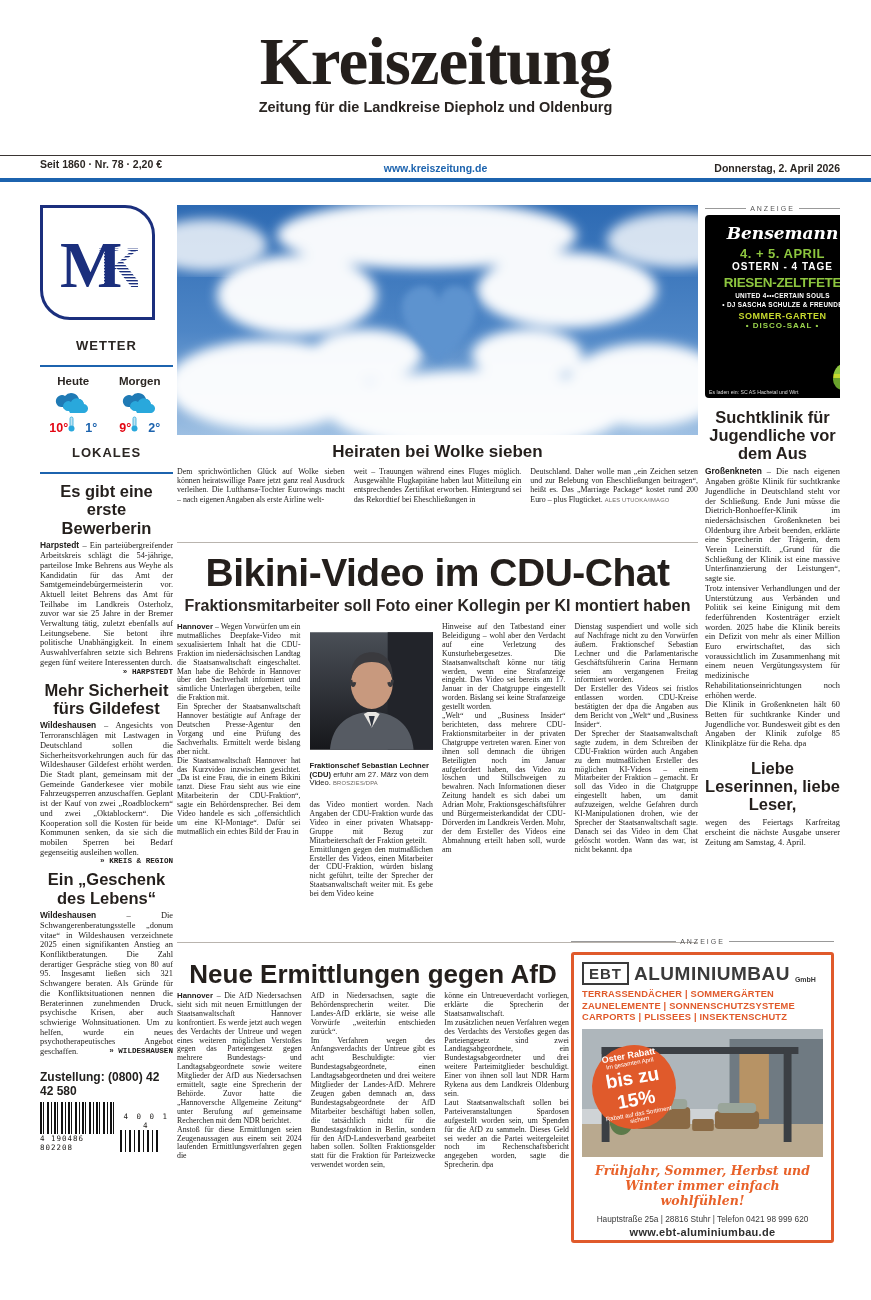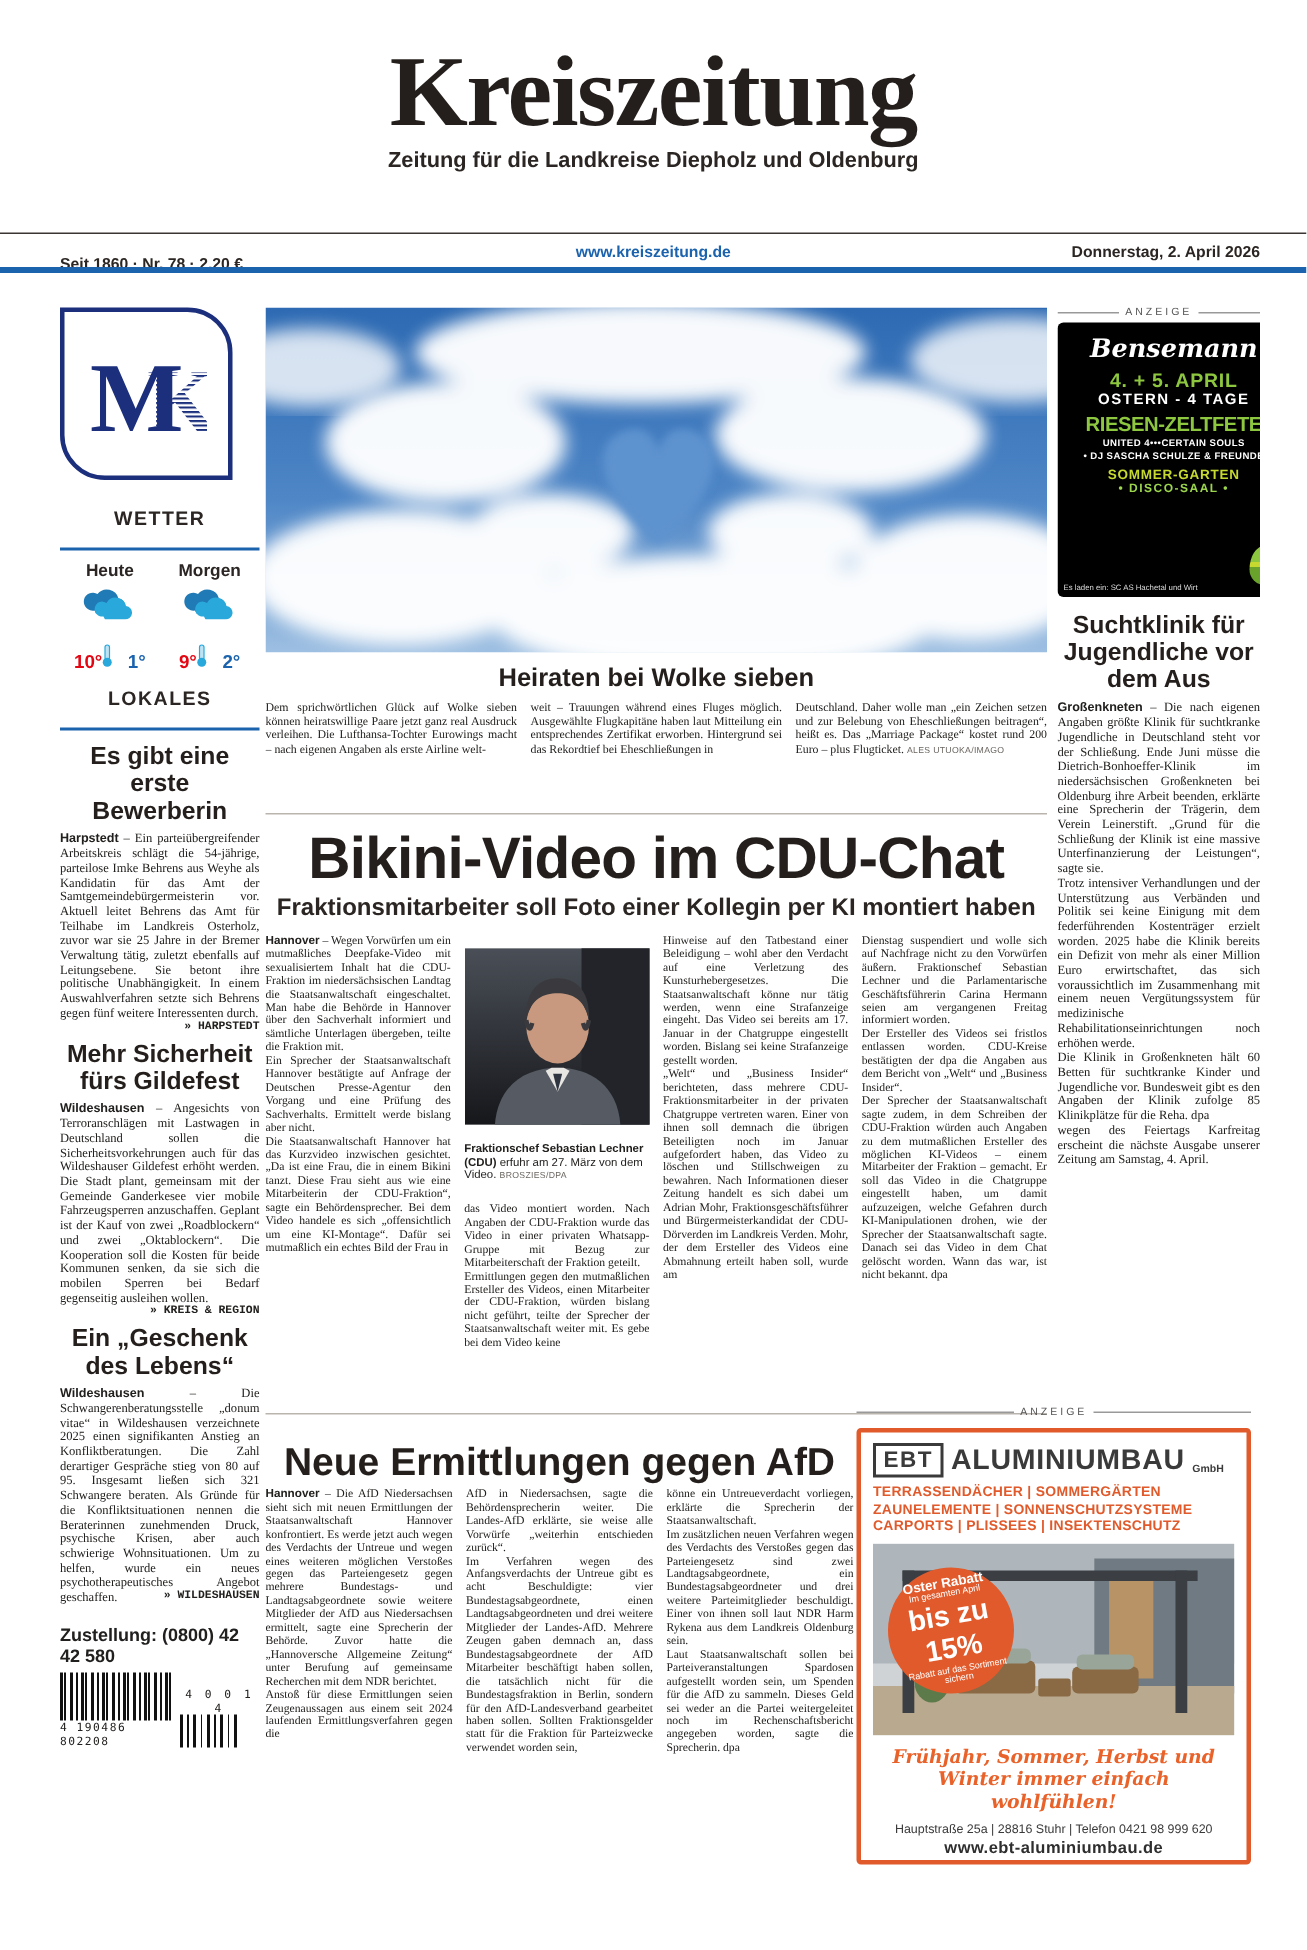--- a/index.html
+++ b/index.html
@@ -8,40 +8,40 @@
 
   
   .masthead{position:absolute;left:0;top:0;width:871px;text-align:center;}
   .mast-title{font-family:"Liberation Serif",serif;font-weight:bold;font-size:67px;
               letter-spacing:-1px;color:#241f1c;line-height:1;margin-top:28px;}
   .mast-sub{font-family:"Liberation Sans",sans-serif;font-weight:bold;font-size:14.5px;
             color:#2b2623;margin-top:4px;}
   .rule-thin-top{position:absolute;left:0;top:155px;width:871px;height:1px;background:#3a3533;}
   .info-row{position:absolute;left:0;top:158px;width:871px;height:20px;
             font-family:"Liberation Sans",sans-serif;font-weight:bold;font-size:10.5px;color:#2b2623;}
-  .info-left{position:absolute;left:40px;top:12px;}
+  .info-left{position:absolute;left:40px;top:0;}
   .info-center{position:absolute;left:0;width:871px;text-align:center;top:4px;color:#1c63ae;}
   .info-right{position:absolute;right:31px;top:4px;}
   .rule-blue{position:absolute;left:0;top:178px;width:871px;height:4px;background:#1c63ae;}
 
   
   .col-left{position:absolute;left:40px;top:205px;width:133px;}
   .col-main{position:absolute;left:177px;top:205px;width:521px;}
   .col-right{position:absolute;left:705px;top:205px;width:135px;height:732px;overflow:hidden;}
 
   
   .mk-logo{width:109px;height:109px;border:3px solid #1b2f7d;border-radius:0 30px 0 30px;
            display:flex;align-items:center;justify-content:center;margin-bottom:18px;background:#fff;}
   .section-head{font-family:"Liberation Sans",sans-serif;font-weight:bold;font-size:13px;
                 letter-spacing:1px;text-align:center;color:#2b2623;
                 border-bottom:2px solid #1c63ae;padding-bottom:12px;margin:6px 0 8px 0;}
   .wx-row{display:flex;justify-content:space-around;
           font-family:"Liberation Sans",sans-serif;font-weight:bold;font-size:11.5px;color:#2b2623;}
   .wx-cell{text-align:center;width:60px;}
-  .wx-temps{font-family:"Liberation Sans",sans-serif;font-weight:bold;font-size:12.5px;margin-top:13px;}
+  .wx-temps{font-family:"Liberation Sans",sans-serif;font-weight:bold;font-size:12.5px;margin-top:1px;}
   .t-red{color:#e30613;} .t-blue{color:#1c63ae;margin-left:10px;}
   .side-art{margin-bottom:13px;}
   .side-title{font-family:"Liberation Sans",sans-serif;font-weight:bold;font-size:16.5px;
               line-height:1.12;text-align:center;color:#241f1c;margin:4px 0 4px 0;}
   .body-text{font-size:8.4px;line-height:9.7px;text-align:justify;white-space:pre-line;hyphens:auto;}
   .lead{font-family:Liberation Sans, sans-serif;font-weight:bold;font-size:8.4px;}
   .jump-tag{font-family:Liberation Mono, monospace;font-weight:bold;font-size:7.6px;float:right;}
   .zustellung{font-family:"Liberation Sans",sans-serif;font-weight:bold;font-size:12px;margin:8px 0 4px 0;}
   .barcode-wrap{display:flex;align-items:flex-end;gap:5px;}
   .barcode-main{width:82px;}
@@ -322,20 +322,21 @@
     <div class="bense-venue2">• DISCO-SAAL •</div>
     <div class="egg"></div>
     <div class="bense-foot">Es laden ein: SC AS Hachetal und Wirt</div>
   </div>
 
   <div class="right-title">Suchtklinik für Jugendliche vor dem Aus</div>
   <div class="body-text"><b class="lead">Großenkneten</b> <span>– Die nach eigenen Angaben größte Klinik für suchtkranke Jugendliche in Deutschland steht vor der Schließung. Ende Juni müsse die Dietrich-Bonhoeffer-Klinik im niedersächsischen Großenkneten bei Oldenburg ihre Arbeit beenden, erklärte eine Sprecherin der Trägerin, dem Verein Leinerstift. „Grund für die Schließung der Klinik ist eine massive Unterfinanzierung der Leistungen“, sagte sie.
 Trotz intensiver Verhandlungen und der Unterstützung aus Verbänden und Politik sei keine Einigung mit dem federführenden Kostenträger erzielt worden. 2025 habe die Klinik bereits ein Defizit von mehr als einer Million Euro erwirtschaftet, das sich voraussichtlich im Zusammenhang mit einem neuen Vergütungssystem für medizinische Rehabilitationseinrichtungen noch erhöhen werde.
 Die Klinik in Großenkneten hält 60 Betten für suchtkranke Kinder und Jugendliche vor. Bundesweit gibt es den Angaben der Klinik zufolge 85 Klinikplätze für die Reha.  dpa</span></div>
 
+  <div class="right-title">Liebe Leserinnen, liebe Leser,</div>
   <div class="body-text">wegen des Feiertags Karfreitag erscheint die nächste Ausgabe unserer Zeitung am Samstag, 4. April.</div>
 </div>
 
 <div class="anzeige-label ebt-anzeige">ANZEIGE</div>
 <div class="ebt-ad">
   <div class="ebt-logo-row">
     <div class="ebt-mark"><span>EBT</span></div>
     <div class="ebt-brand">ALUMINIUMBAU</div>
     <div class="ebt-gmbh">GmbH</div>
   </div>

